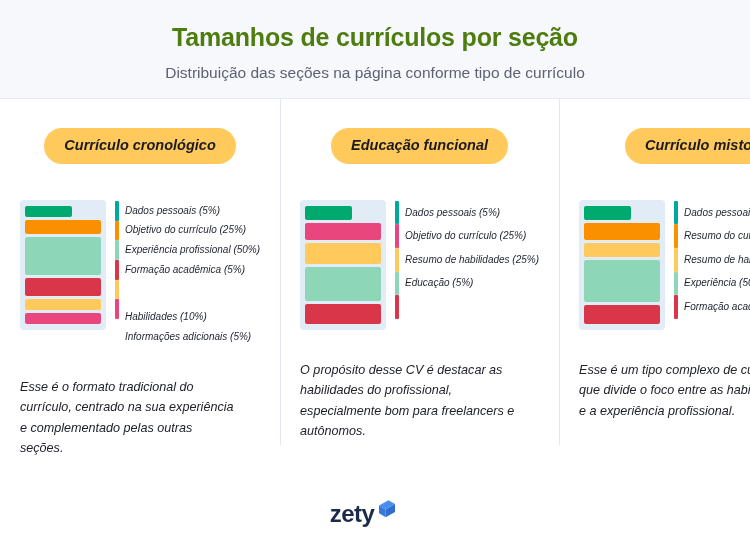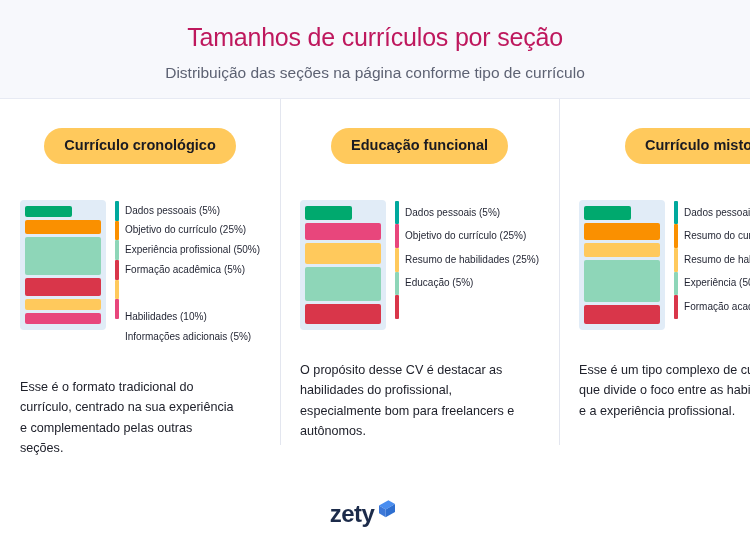--- a/index.html
+++ b/index.html
@@ -31,40 +31,41 @@
   .header {
     background: #f7f8fc;
     border-bottom: 1px solid #e7eaf3;
     padding: 22px 20px 16px;
     text-align: center;
     flex: 0 0 auto;
   }
 
   .header-title {
     font-size: 25px;
-    font-weight: normal;
+    font-weight: bold;
     letter-spacing: -0.2px;
-    color: #be185d;
+    color: #4d7c0f;
     line-height: 1.2;
   }
 
   .header-subtitle {
     margin-top: 11px;
     font-size: 15.5px;
     font-weight: normal;
     color: #5d6273;
     line-height: 1.25;
   }
 
   
   .columns {
     flex: 1 1 auto;
     display: flex;
     position: relative;
     padding-top: 29px;
+    font-style: italic;
   }
 
   .column {
     flex: 1 1 0;
     position: relative;
     padding: 0 20px;
     display: flex;
     flex-direction: column;
   }
 

